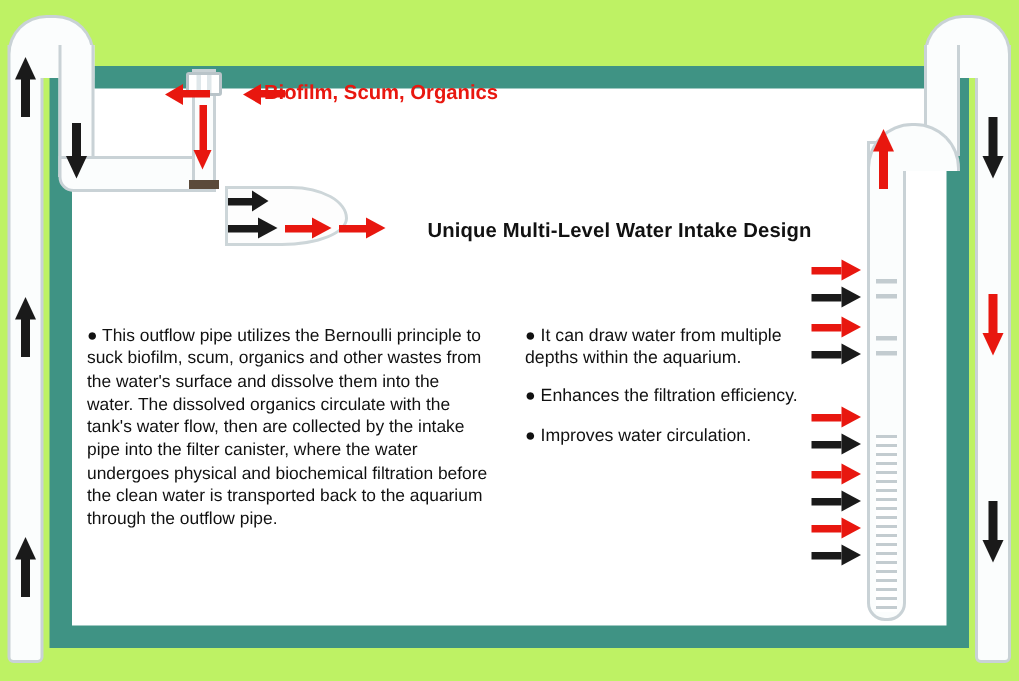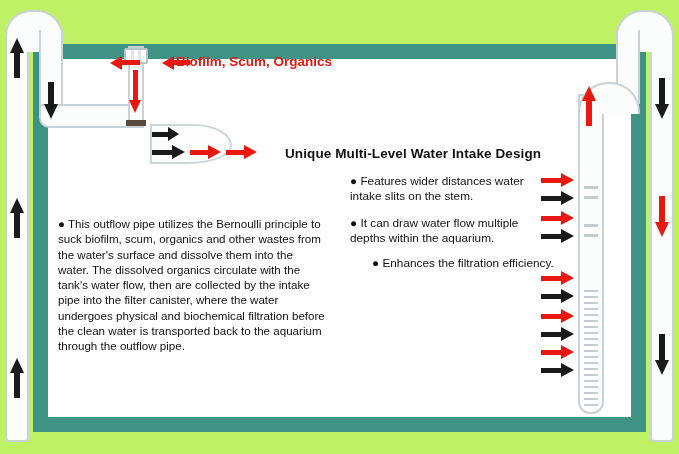--- a/index.html
+++ b/index.html
@@ -139,20 +139,20 @@
 
   <div class="stem" style="left:659px;top:334px;width:6px;height:26px;background:#1a1a1a;"></div>
   <div class="arw arw-dn" style="left:655px;top:360px;border-top:15px solid #1a1a1a;"></div>
 
 
   <div class="para" style="left:58px;top:216px;width:268px;">● This outflow pipe utilizes the Bernoulli principle to suck biofilm, scum, organics and other wastes from the water's surface and dissolve them into the water. The dissolved organics circulate with the tank's water flow, then are collected by the intake pipe into the filter canister, where the water undergoes physical and biochemical filtration before the clean water is transported back to the aquarium through the outflow pipe.</div>
 
 
   <div class="hdr" style="left:285px;top:146px;">Unique Multi-Level Water Intake Design</div>
 
-  <div class="bullet-line" style="left:350px;top:174px;width:190px;">● Features wider distances water intake slits on the stem.</div>
 
-  <div class="bullet-line" style="left:350px;top:216px;width:190px;">● It can draw water flow multiple depths within the aquarium.</div>
+  <div class="bullet-line" style="left:350px;top:216px;width:190px;">● It can draw water from multiple depths within the aquarium.</div>
 
-  <div class="bullet-line" style="left:350px;top:256px;width:200px;margin-left:22px;">● Enhances the filtration efficiency.</div>
+  <div class="bullet-line" style="left:350px;top:256px;width:200px;">● Enhances the filtration efficiency.</div>
 
+  <div class="bullet-line" style="left:350px;top:283px;width:200px;">● Improves water circulation.</div>
 
 </div>
 
 </body></html>

